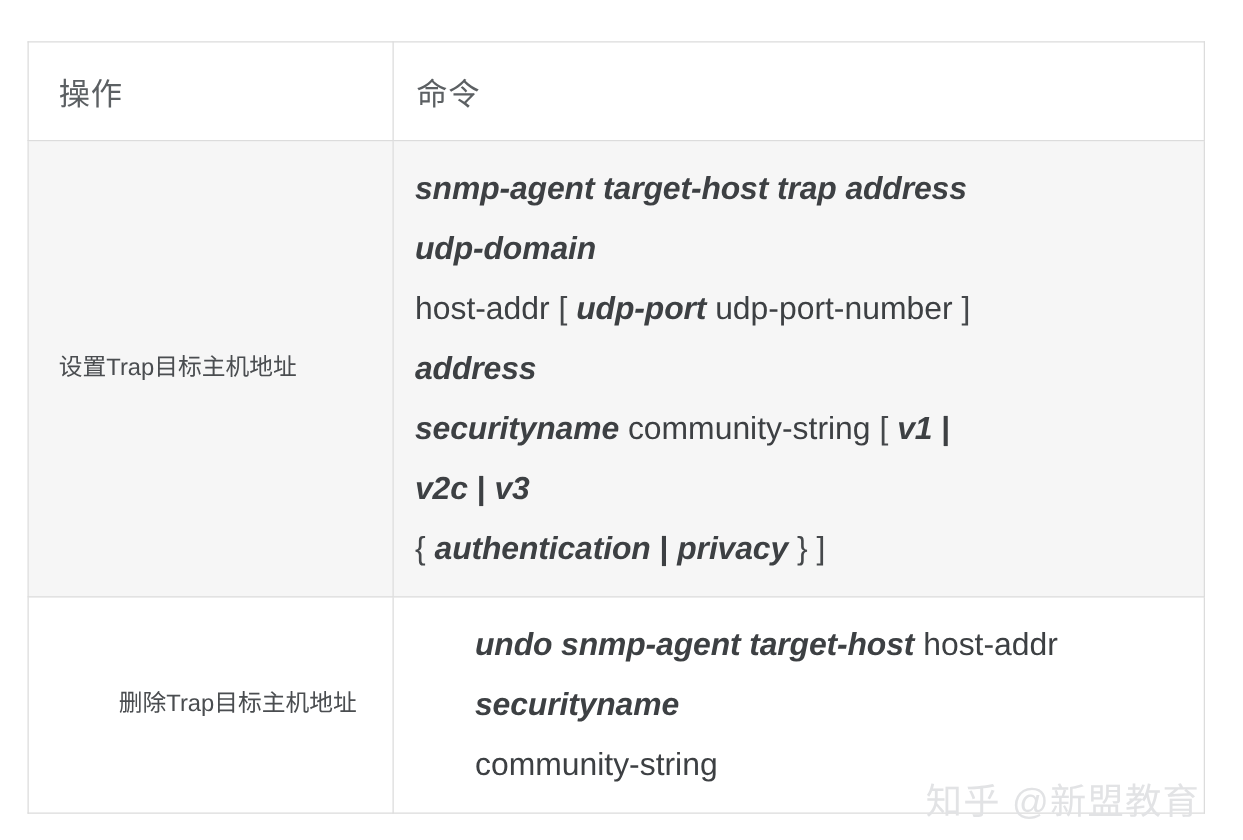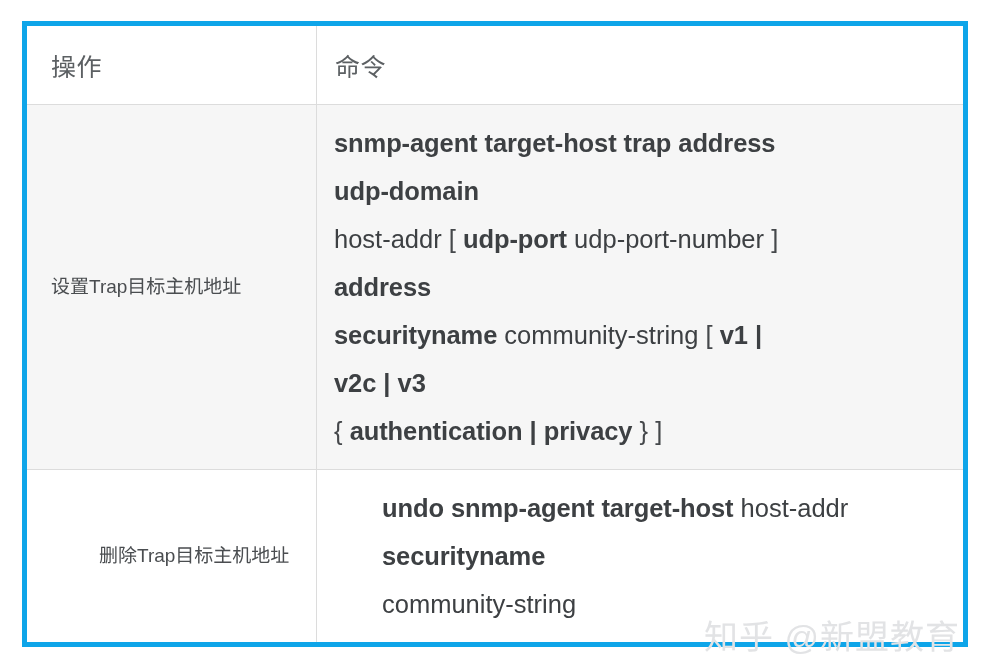--- a/index.html
+++ b/index.html
@@ -19,25 +19,25 @@
   .page {
     position: relative;
     width: 994px;
     height: 672px;
     box-sizing: border-box;
   }
 
   .cmd-table {
     position: absolute;
     left: 22px;
-    top: 21px;
+    top: 33px;
     width: 941px;
     border-collapse: collapse;
     table-layout: fixed;
-    border: 5px solid #0ea5e9;
+    border: 1px solid #0ea5e9;
   }
 
   .cmd-table col.col-op { width: 292px; }
   .cmd-table col.col-cmd { width: 649px; }
 
   .cmd-table th,
   .cmd-table td {
     border: 1px solid #dcdcdc;
     vertical-align: middle;
     text-align: left;
@@ -81,39 +81,40 @@
   .cmd-line {
     font-size: 25.5px;
     line-height: 48px;
     color: #3d4043;
     white-space: nowrap;
   }
 
   .kw {
     font-weight: 700;
     letter-spacing: -0.1px;
+    font-style: italic;
   }
   .var {
     font-weight: 400;
     letter-spacing: 0px;
   }
   .punc {
     font-weight: 400;
     color: #45484b;
   }
   .pipe {
     font-weight: 700;
   }
 
   
   .watermark {
     position: absolute;
     right: 34px;
     bottom: 13px;
-    font-size: 34px;
+    font-size: 29px;
     color: #e2e3e5;
     letter-spacing: 1px;
     white-space: nowrap;
     font-weight: 400;
     pointer-events: none;
     user-select: none;
   }
 </style>
 </head>
 <body>

